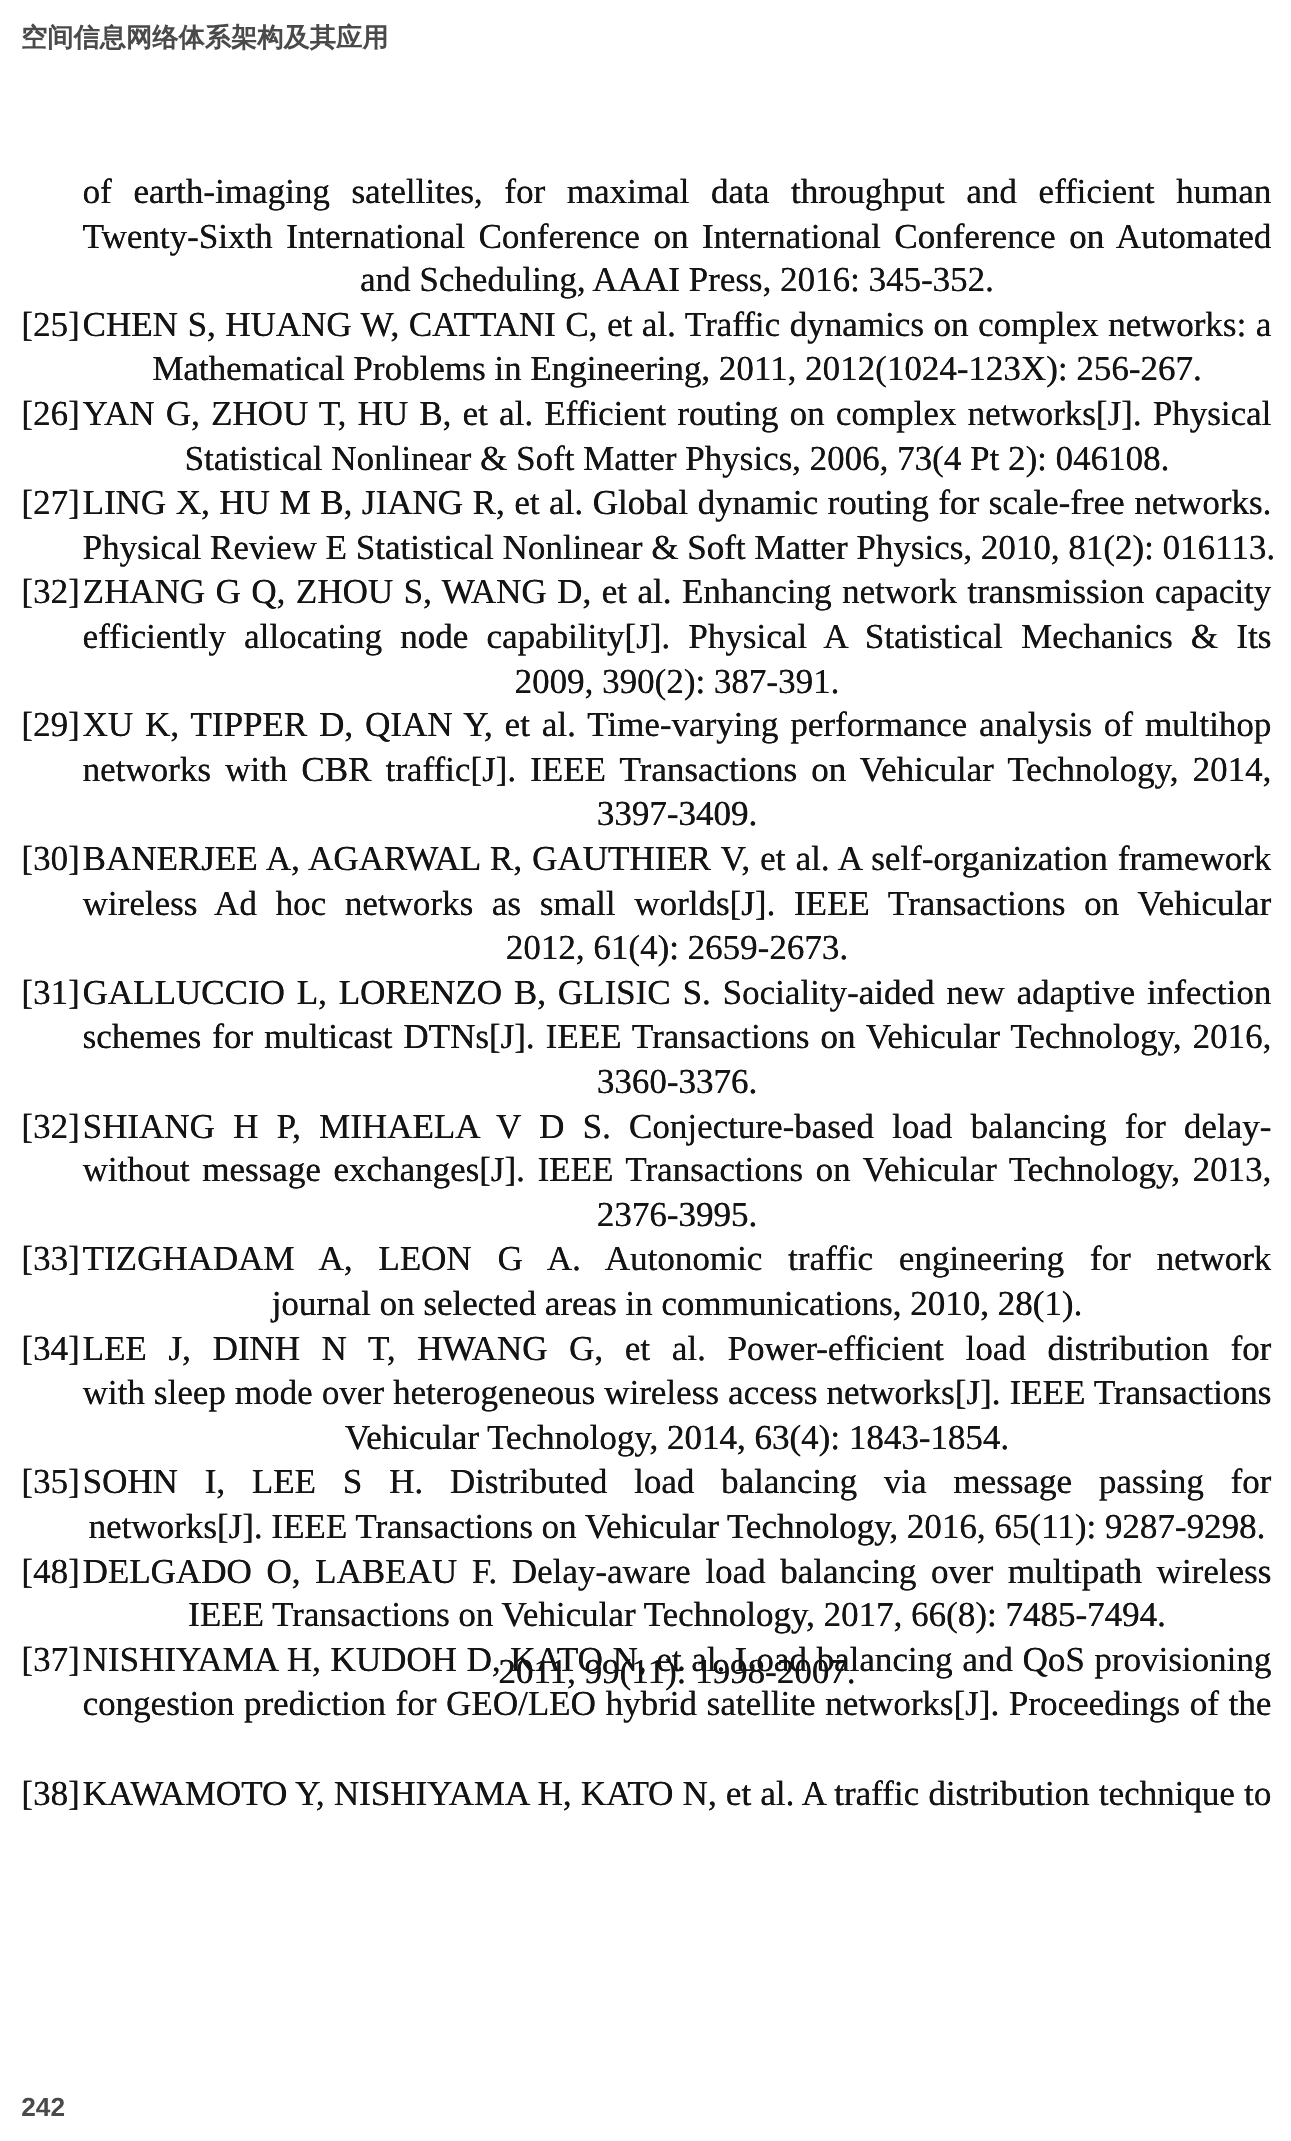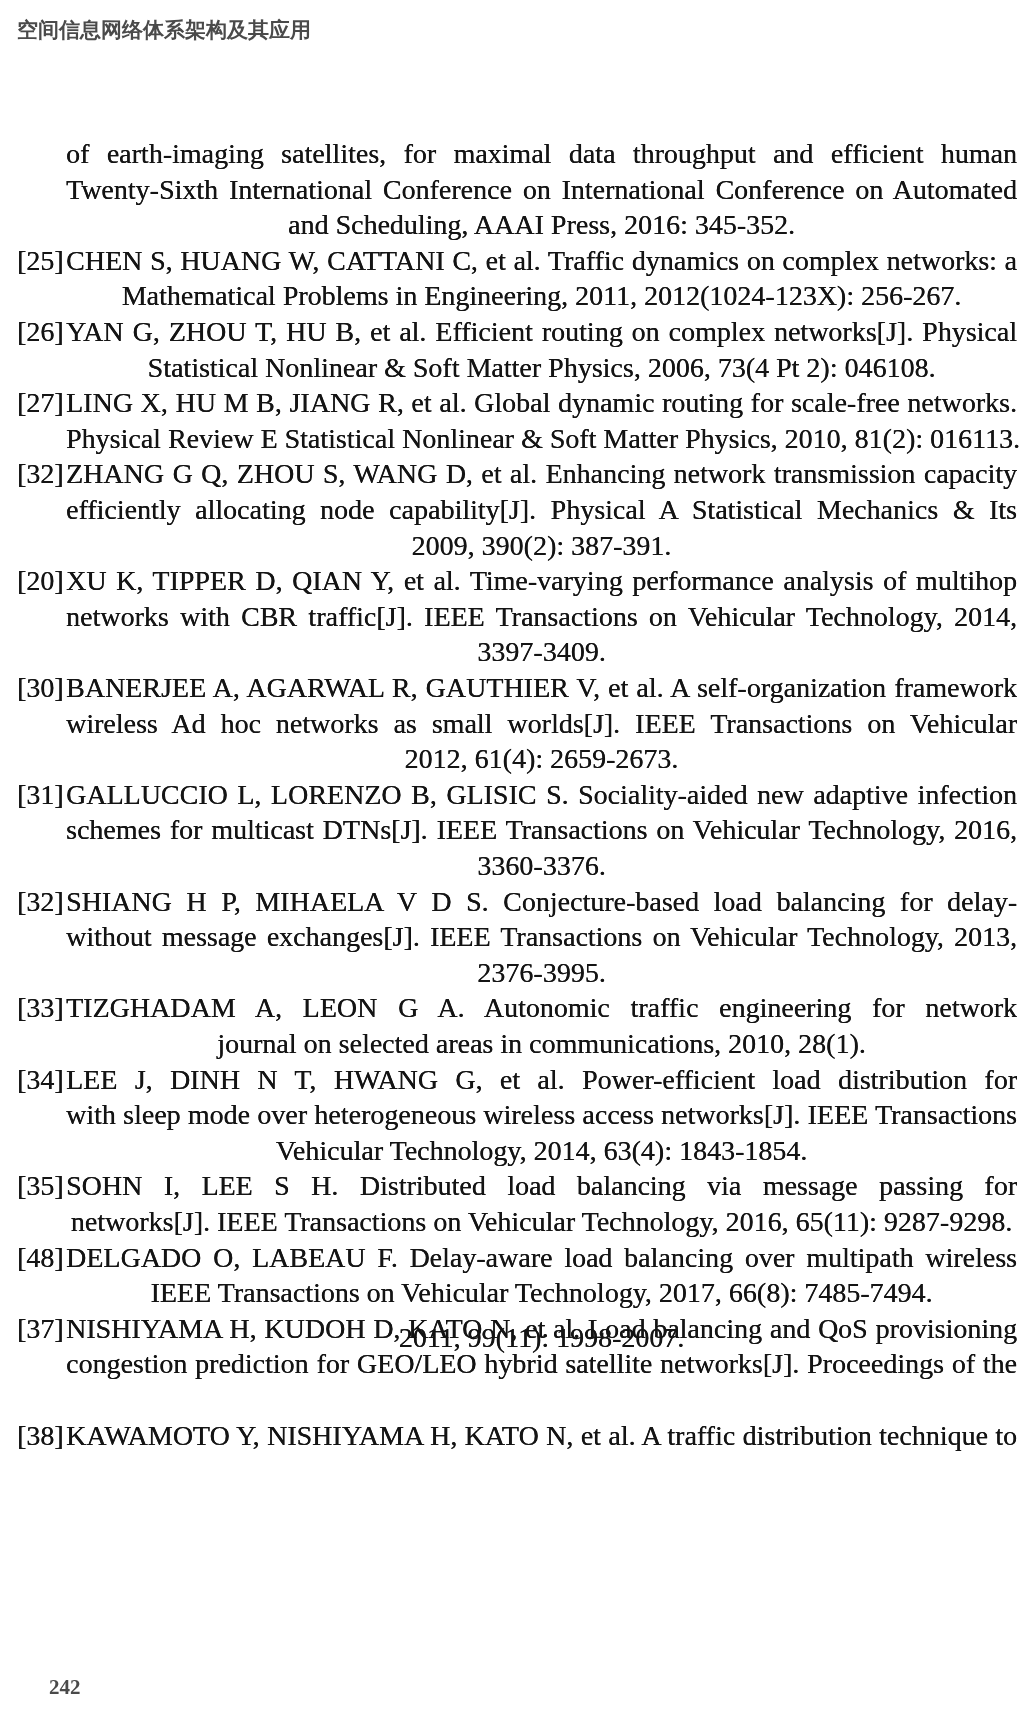--- a/index.html
+++ b/index.html
@@ -67,25 +67,24 @@
     }
     .first.justify .txt {
       flex: 1 1 auto;
       text-align: justify;
       text-align-last: justify;
     }
     .page-number {
       position: absolute;
       left: 17px;
       top: 1675px;
-      font-family: Liberation Serif, serif;
+      font-family: Liberation Sans, sans-serif;
       font-weight: bold;
       font-size: 21px;
       color: #4a4a4a;
-      margin-left: 32px;
     }
   </style>
 </head>
 <body>
 
 <div class="running-header">空间信息网络体系架构及其应用</div>
 
 <div class="refs">
 
   <div>
@@ -122,21 +121,21 @@
     <div class="line first justify" style="top:320.4px">
       <span class="num">[32]</span>
       <span class="txt">ZHANG G Q, ZHOU S, WANG D, et al. Enhancing network transmission capacity by</span>
     </div>
     <div class="line cont justify" style="top:356px">efficiently allocating node capability[J]. Physical A Statistical Mechanics &amp; Its Applications,</div>
     <div class="line cont" style="top:391.6px">2009, 390(2): 387-391.</div>
   </div>
 
   <div>
     <div class="line first justify" style="top:427.2px">
-      <span class="num">[20]</span>
+      <span class="num">[29]</span>
       <span class="txt">XU K, TIPPER D, QIAN Y, et al. Time-varying performance analysis of multihop wireless</span>
     </div>
     <div class="line cont justify" style="top:462.8px">networks with CBR traffic[J]. IEEE Transactions on Vehicular Technology, 2014, 63(7):</div>
     <div class="line cont" style="top:498.4px">3397-3409.</div>
   </div>
 
   <div>
     <div class="line first justify" style="top:534px">
       <span class="num">[30]</span>
       <span class="txt">BANERJEE A, AGARWAL R, GAUTHIER V, et al. A self-organization framework for</span>

